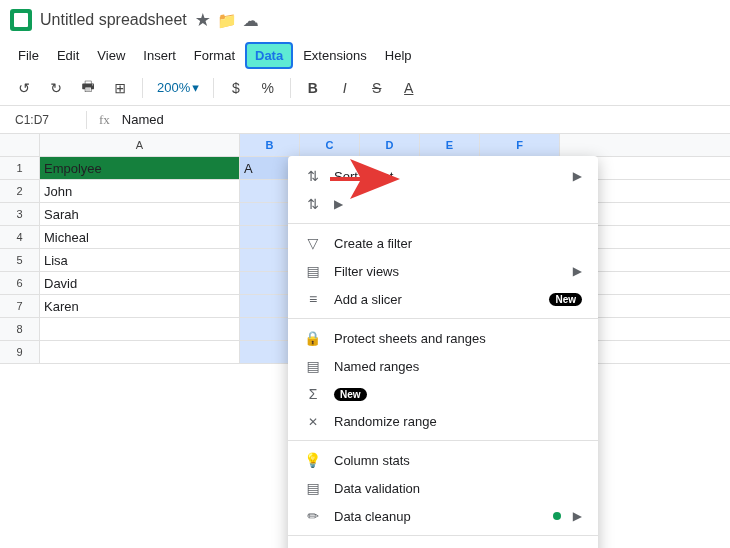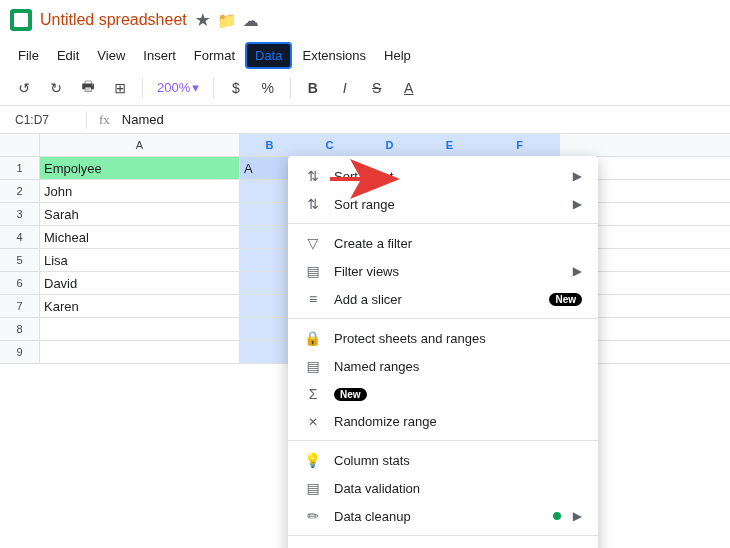--- a/index.html
+++ b/index.html
@@ -48,24 +48,24 @@
     }
     .menu-item {
       padding: 4px 8px;
       border-radius: 4px;
       cursor: pointer;
       color: #202124;
       font-size: 13px;
       position: relative;
     }
     .menu-item.data-menu {
-      background: #0f172a;
+      background: #5eead4;
       border: 2px solid #1a73e8;
       color: #1a73e8;
-      font-weight: 400;
+      font-weight: 700;
       text-align: right;
     }
 
     
     .toolbar {
       display: flex;
       align-items: center;
       padding: 4px 10px;
       height: 36px;
       gap: 4px;
@@ -81,21 +81,21 @@
       align-items: center;
       justify-content: center;
       min-width: 28px;
     }
     .toolbar-sep { width: 1px; height: 20px; background: #e0e0e0; margin: 0 4px; }
     .zoom-control {
       display: flex;
       align-items: center;
       gap: 2px;
       font-size: 13px;
-      color: #8b5cf6;
+      color: #0369a1;
       padding: 2px 6px;
       border-radius: 4px;
       cursor: pointer;
     }
 
     
     .formula-bar {
       display: flex;
       align-items: center;
       height: 28px;
@@ -173,21 +173,21 @@
       font-size: 13px;
       color: #202124;
       overflow: hidden;
     }
     .cell.col-a { width: 200px; }
     .cell.col-b { width: 60px; background: #d3e3fd; }
     .cell.col-c { width: 60px; background: #d3e3fd; }
     .cell.col-d { width: 60px; background: #d3e3fd; }
     .cell.col-e { width: 60px; background: #d3e3fd; }
     .cell.col-f { width: 80px; background: #d3e3fd; }
-    .cell.header-row { font-weight: 500; background: #86efac; }
+    .cell.header-row { font-weight: 500; background: #15803d; }
     .cell.col-b.header-row, .cell.col-c.header-row, .cell.col-d.header-row,
     .cell.col-e.header-row, .cell.col-f.header-row, .cell.col-g.header-row {
       background: #c2d7f9;
     }
 
     
     .dropdown-overlay {
       position: absolute;
       top: 22px;
       left: 288px;
@@ -237,21 +237,21 @@
       z-index: 200;
     }
   </style>
 </head>
 <body>
 
 <div class="title-bar">
   <div class="sheets-icon">
     <div class="sheets-icon-inner"></div>
   </div>
-  <span style="font-size:16px;color:#c2410c;">Untitled spreadsheet</span>
+  <span style="font-size:16px;color:#404040;">Untitled spreadsheet</span>
   <div class="title-icons">
     <span style="font-size:18px;color:#5f6368;cursor:pointer;">★</span>
     <span style="font-size:16px;cursor:pointer;">📁</span>
     <span style="font-size:16px;cursor:pointer;">☁</span>
   </div>
 </div>
 
 <div class="menu-bar">
   <div class="menu-item">File</div>
   <div class="menu-item">Edit</div>
@@ -403,21 +403,20 @@
   </div>
 
   <div class="dropdown-overlay">
     <div class="dropdown-item">
       <span class="item-icon">⇅</span>
       <span class="item-label">Sort sheet</span>
       <span class="item-arrow">▶</span>
     </div>
     <div class="dropdown-item">
       <span class="item-icon">⇅</span>
-      <span class="item-label">Sort range</span>
       <span class="item-arrow">▶</span>
     </div>
     <div class="dropdown-sep"></div>
     <div class="dropdown-item">
       <span class="item-icon">▽</span>
       <span class="item-label">Create a filter</span>
     </div>
     <div class="dropdown-item">
       <span class="item-icon">▤</span>
       <span class="item-label">Filter views</span>

